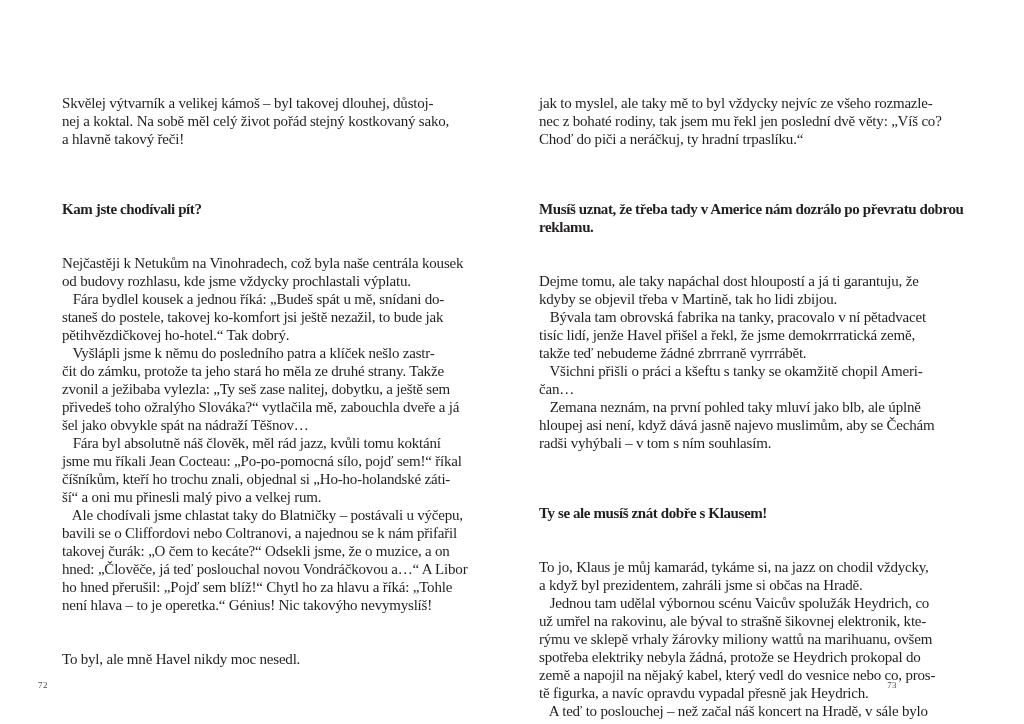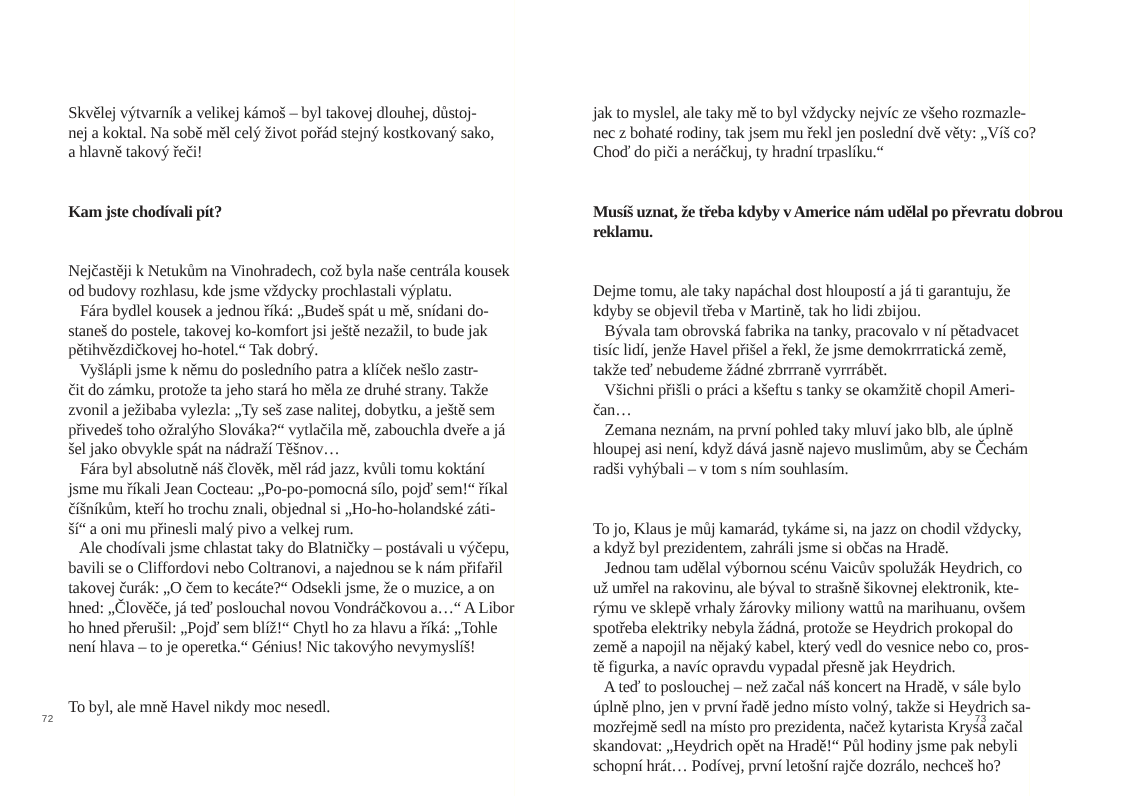--- a/index.html
+++ b/index.html
@@ -7,21 +7,21 @@
     padding: 0;
     width: 1024px;
     height: 724px;
     background: #ffffff;
     overflow: hidden;
   }
   .spread {
     position: relative;
     width: 936px;
     height: 724px;
-    background: #fef9c3;
+    background: #a3a3a3;
     display: flex;
   }
   .page {
     position: relative;
     width: 512px;
     height: 724px;
     background: #ffffff;
   }
   .text-block {
     position: absolute;
@@ -34,26 +34,27 @@
     white-space: pre;
   }
   .page-left .text-block { left: 62px; }
   .page-right .text-block { left: 71px; }
   .text-block p {
     margin: 0;
     padding: 0;
   }
   .text-block p.q {
     font-weight: bold;
+    margin-top: 16px;
     letter-spacing: -0.4px;
   }
   .pagenum {
     position: absolute;
-    top: 648px;
-    font-family: Liberation Sans, sans-serif;
+    top: 680px;
+    font-family: Liberation Serif, serif;
     font-size: 9px;
     line-height: 10px;
     letter-spacing: 0.4px;
     color: #4a4a4a;
   }
   .page-left .pagenum { left: 38px; }
   .page-right .pagenum { right: 39px; text-align: right; }
 </style>
 </head>
 <body>
@@ -91,32 +92,33 @@
       
     </div>
     <div class="pagenum">72</div>
   </div>
 
   <div class="page page-right">
     <div class="text-block">
       <p class="a">jak to myslel, ale taky mě to byl vždycky nejvíc ze všeho rozmazle-
 nec z bohaté rodiny, tak jsem mu řekl jen poslední dvě věty: „Víš co?
 Choď do piči a neráčkuj, ty hradní trpaslíku.“</p>
-      <p class="q">Musíš uznat, že třeba kdyby v Americe nám udělal po převratu dobrou
+      <p class="q">Musíš uznat, že třeba tady v Americe nám dozrálo po převratu dobrou
 reklamu.</p>
       <p class="a">Dejme tomu, ale taky napáchal dost hloupostí a já ti garantuju, že
 kdyby se objevil třeba v Martině, tak ho lidi zbijou.
    Bývala tam obrovská fabrika na tanky, pracovalo v ní pětadvacet
 tisíc lidí, jenže Havel přišel a řekl, že jsme demokrrratická země,
 takže teď nebudeme žádné zbrrraně vyrrrábět.
    Všichni přišli o práci a kšeftu s tanky se okamžitě chopil Ameri-
 čan…
    Zemana neznám, na první pohled taky mluví jako blb, ale úplně
 hloupej asi není, když dává jasně najevo muslimům, aby se Čechám
 radši vyhýbali – v tom s ním souhlasím.</p>
+      <p class="q">Ty se ale musíš znát dobře s Klausem!</p>
       <p class="a">To jo, Klaus je můj kamarád, tykáme si, na jazz on chodil vždycky,
 a když byl prezidentem, zahráli jsme si občas na Hradě.
    Jednou tam udělal výbornou scénu Vaicův spolužák Heydrich, co
 už umřel na rakovinu, ale býval to strašně šikovnej elektronik, kte-
 rýmu ve sklepě vrhaly žárovky miliony wattů na marihuanu, ovšem
 spotřeba elektriky nebyla žádná, protože se Heydrich prokopal do
 země a napojil na nějaký kabel, který vedl do vesnice nebo co, pros-
 tě figurka, a navíc opravdu vypadal přesně jak Heydrich.
    A teď to poslouchej – než začal náš koncert na Hradě, v sále bylo
 úplně plno, jen v první řadě jedno místo volný, takže si Heydrich sa-

